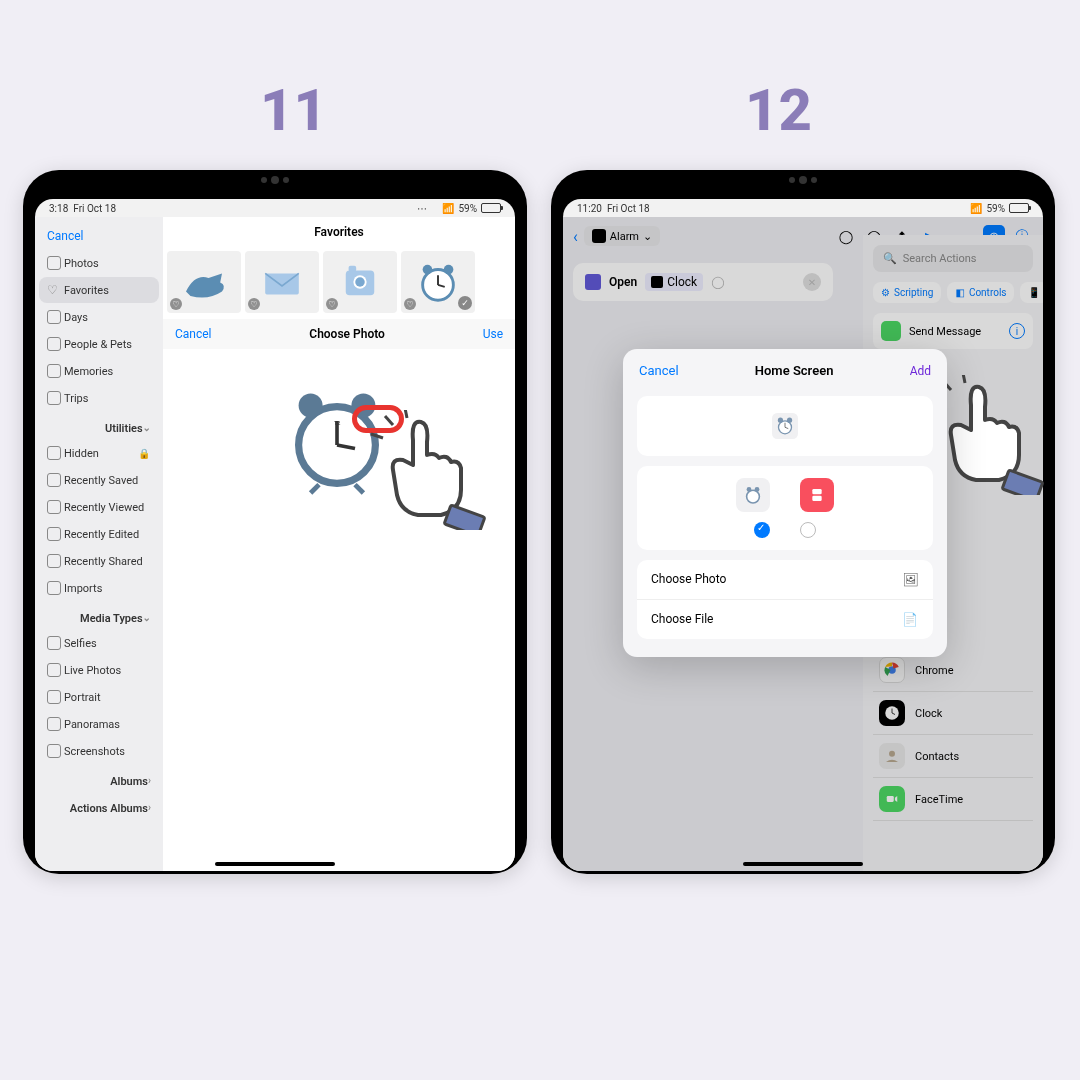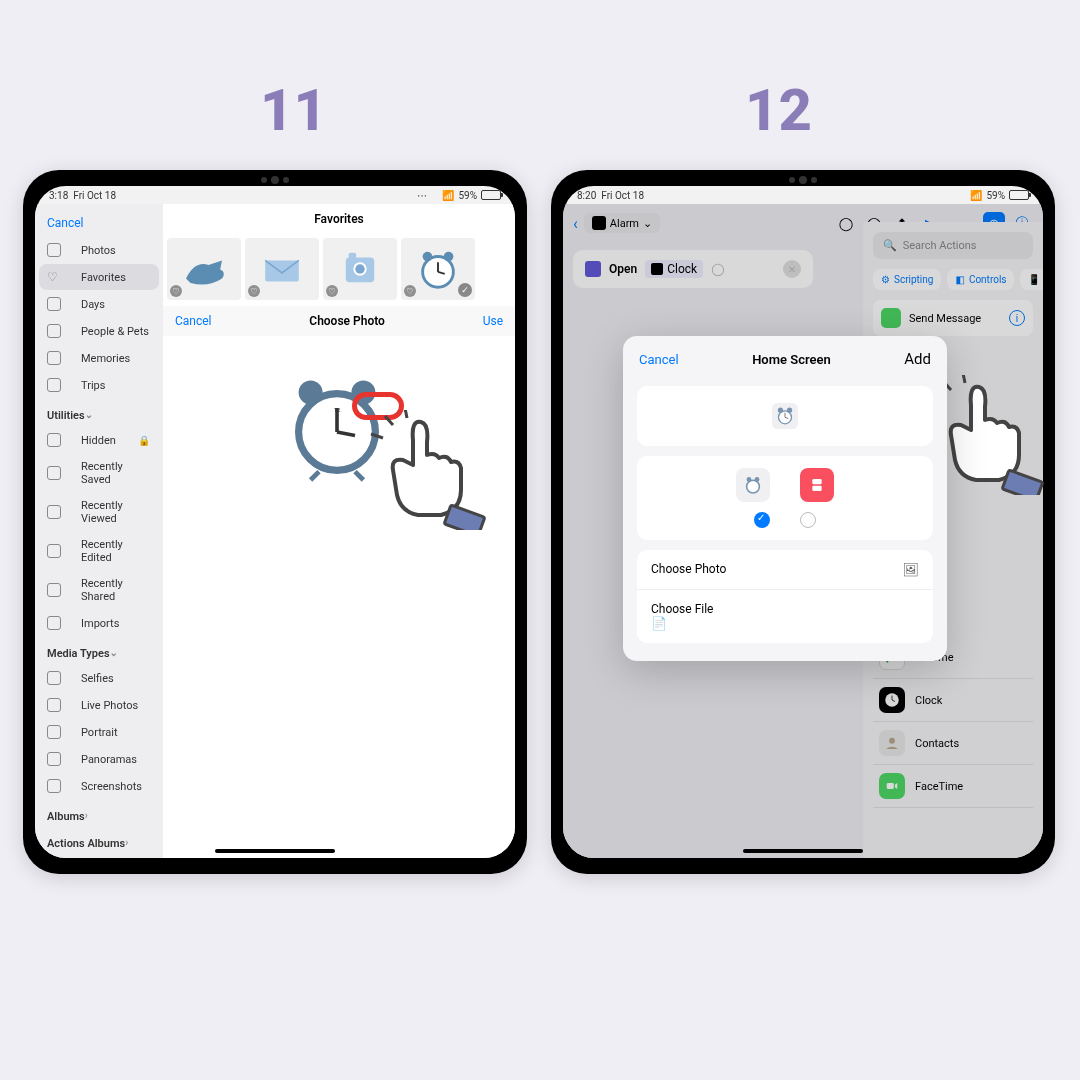--- a/index.html
+++ b/index.html
@@ -2,36 +2,36 @@
 <html><head>
 <meta charset="utf-8">
 <style>
 * { margin:0; padding:0; box-sizing:border-box; font-family:-apple-system,BlinkMacSystemFont,"Segoe UI",Roboto,sans-serif; }
 body { background:#f0eef5; width:1080px; height:1080px; position:relative; }
 .step-num { position:absolute; font-size:58px; font-weight:800; color:#8b7db8; }
 .ipad { position:absolute; width:504px; height:704px; background:#000; border-radius:36px; padding:16px 12px 16px 12px; box-shadow:0 4px 20px rgba(0,0,0,0.15); }
 .camera-bar { position:absolute; top:6px; left:50%; transform:translateX(-50%); display:flex; gap:4px; align-items:center; }
 .camera-bar .dot { width:6px; height:6px; background:#333; border-radius:50%; }
 .camera-bar .dot.big { width:8px; height:8px; }
-.screen { width:100%; height:100%; background:#f2f2f2; border-radius:31px; overflow:hidden; position:relative; }
+.screen { width:100%; height:100%; background:#f2f2f2; border-radius:18px; overflow:hidden; position:relative;margin-top:13px; }
 .statusbar { height:18px; display:flex; justify-content:space-between; align-items:center; padding:0 14px; font-size:10px; color:#333; }
 .statusbar .right { display:flex; align-items:center; gap:4px; }
 .battery { width:20px; height:10px; border:1px solid #333; border-radius:2px; position:relative; }
 .battery::after { content:''; position:absolute; right:-3px; top:2px; width:2px; height:4px; background:#333; border-radius:0 1px 1px 0; }
 .battery .fill { width:60%; height:100%; background:#333; }
 
 
 .photos-layout { display:flex; height:calc(100% - 18px); }
 .sidebar { width:128px; background:#eeeef0; padding:6px 4px; overflow-y:auto; }
 .sidebar .cancel { color:#007aff; font-size:12px; padding:6px 8px; cursor:pointer; }
-.side-item { display:flex; align-items:center; gap:20px; padding:6px 8px; font-size:11px; color:#333; border-radius:8px; margin:1px 0; }
+.side-item { display:flex; align-items:center; gap:3px; padding:6px 8px; font-size:11px; color:#333; border-radius:8px; margin:1px 0; }
 .side-item.favsel { background:#dcdce0; }
 .side-icon { width:14px; height:14px; border:1.5px solid #888; border-radius:3px; flex-shrink:0; }
 .side-icon.heart { border:none; color:#888; font-size:12px; }
-.side-section { font-size:11px; font-weight:600; padding:10px 8px 4px; display:flex; justify-content:flex-start; color:#333; }
+.side-section { font-size:11px; font-weight:600; padding:10px 8px 4px; display:flex; justify-content:flex-end; color:#333; }
 .chev { color:#888; font-size:10px; }
 .lock { color:#888; font-size:10px; margin-left:auto; }
 .photos-main { flex:1; background:#fff; position:relative; }
 .photos-header { text-align:center; font-size:12px; font-weight:600; padding:8px; }
 .thumbs { display:flex; gap:4px; padding:4px 4px 6px; }
 .thumb { width:74px; height:62px; background:#f0f0f0; border-radius:4px; position:relative; display:flex; align-items:center; justify-content:center; }
 .thumb .hearticon { position:absolute; bottom:3px; left:3px; width:12px; height:12px; background:rgba(0,0,0,0.4); border-radius:50%; color:#fff; font-size:8px; display:flex; align-items:center; justify-content:center; }
 .thumb .check { position:absolute; bottom:3px; right:3px; width:14px; height:14px; background:#888; border-radius:50%; color:#fff; font-size:9px; display:flex; align-items:center; justify-content:center; }
 .thumb-bird svg { width:54px; }
 .thumb-env svg { width:42px; }
@@ -67,34 +67,34 @@
 .action-row { display:flex; align-items:center; gap:8px; padding:8px 4px; font-size:11px; }
 .action-row .aicon { width:20px; height:20px; border-radius:5px; }
 .action-row .info { margin-left:auto; color:#007aff; width:16px; height:16px; border:1.5px solid #007aff; border-radius:50%; font-size:10px; display:flex; align-items:center; justify-content:center; }
 .applist-row { display:flex; align-items:center; gap:10px; padding:8px 6px; font-size:11px; border-bottom:1px solid #e0e0e0; }
 .applist-row .appicon { width:26px; height:26px; border-radius:7px; display:flex; align-items:center; justify-content:center; }
 
 .hs-sheet { position:absolute; left:60px; top:150px; width:324px; background:#f5f5f7; border-radius:14px; box-shadow:0 10px 40px rgba(0,0,0,0.2); overflow:hidden; z-index:10; }
 .hs-header { display:flex; justify-content:space-between; align-items:center; padding:14px 16px; }
 .hs-header .cancel { color:#007aff; font-size:13px; }
 .hs-header .title { font-weight:600; font-size:13px; }
-.hs-header .add { color:#000000; font-size:15px; }
+.hs-header .add { color:#6d28d9; font-size:12px; }
 .hs-preview { margin:4px 14px 10px; background:#fff; border-radius:10px; height:60px; display:flex; align-items:center; justify-content:center; }
 .hs-preview svg { width:26px; }
 .hs-iconrow { margin:0 14px 10px; background:#fff; border-radius:10px; padding:12px; }
 .hs-iconrow .icons { display:flex; gap:30px; justify-content:center; margin-bottom:10px; }
 .hs-iconrow .icon-slot { width:34px; height:34px; border-radius:8px; display:flex; align-items:center; justify-content:center; }
 .hs-iconrow .radios { display:flex; gap:30px; justify-content:center; }
 .hs-radio { width:16px; height:16px; border-radius:50%; }
 .hs-radio.sel { background:#007aff; position:relative; }
 .hs-radio.sel::after { content:'✓'; color:#fff; font-size:10px; position:absolute; left:3px; top:0; }
 .hs-radio.unsel { border:1.5px solid #bbb; }
 .hs-list { margin:0 14px 18px; background:#fff; border-radius:10px; }
 .hs-list-row { display:flex; justify-content:space-between; padding:12px 14px; font-size:12px; border-bottom:1px solid #eee; }
-.hs-list-row:last-child { border-bottom:none;flex-direction:column; }
+.hs-list-row:last-child { border-bottom:none; }
 .hs-list-row .ricon { color:#555; font-size:13px; }
 .home-indicator { position:absolute; bottom:5px; left:50%; transform:translateX(-50%); width:120px; height:4px; background:#000; border-radius:3px; }
 </style>
 </head>
 <body>
 
 <div class="step-num" style="left:260px; top:76px;">11</div>
 <div class="step-num" style="left:745px; top:76px;">12</div>
 
 <div class="ipad" style="left:23px; top:170px;">
@@ -272,37 +272,37 @@
 </div>
 
 <div class="ipad" style="left:551px; top:170px;">
   <div class="camera-bar">
       <span class="dot"></span>
       <span class="dot big"></span>
       <span class="dot"></span>
     </div>
   <div class="screen">
     <div class="statusbar">
-      <span><span>8:20</span>&nbsp;&nbsp;<span>Fri Oct 18</span></span>
+      <span><span>11:20</span>&nbsp;&nbsp;<span>Fri Oct 18</span></span>
       <span class="right">📶 <span>59%</span> <span class="battery"><span class="fill"></span></span></span>
     </div>
     <div class="shortcuts-bg">
       <div class="sc-toolbar">
         <span class="sc-back">‹</span>
         <span class="sc-chip"><span style="width:14px;height:14px;background:#000;border-radius:3px;"></span><span>Alarm</span> ⌄</span>
         <span class="sp"></span>
         <span class="sc-ticon">◯</span>
         <span class="sc-ticon">◯</span>
         <span class="sc-ticon">⬆</span>
         <span class="sc-ticon" style="color:#007aff;">▶</span>
         <span style="width:30px;"></span>
         <span class="sc-ticon sc-blue">⊕</span>
         <span class="sc-ticon" style="color:#007aff;">ⓘ</span>
       </div>
-      <div class="sc-action-card" style="width:240px;">
+      <div class="sc-action-card" style="width:260px;">
         <span class="appicon" style="background:#6259d9;border-radius:3px;"></span>
         <span style="font-weight:600;">Open</span>
         <span style="background:#eef;border-radius:4px;padding:2px 6px;display:flex;align-items:center;gap:4px;">
             <span style="width:12px;height:12px;background:#000;border-radius:2px;"></span>
             <span>Clock</span>
           </span>
         <span style="color:#bbb;">◯</span>
         <span class="clear">✕</span>
       </div>
       <div class="sc-right-panel">

